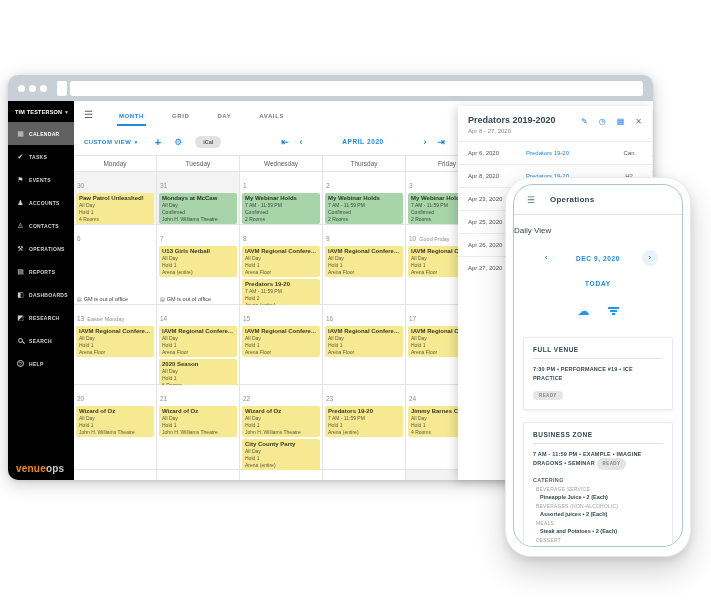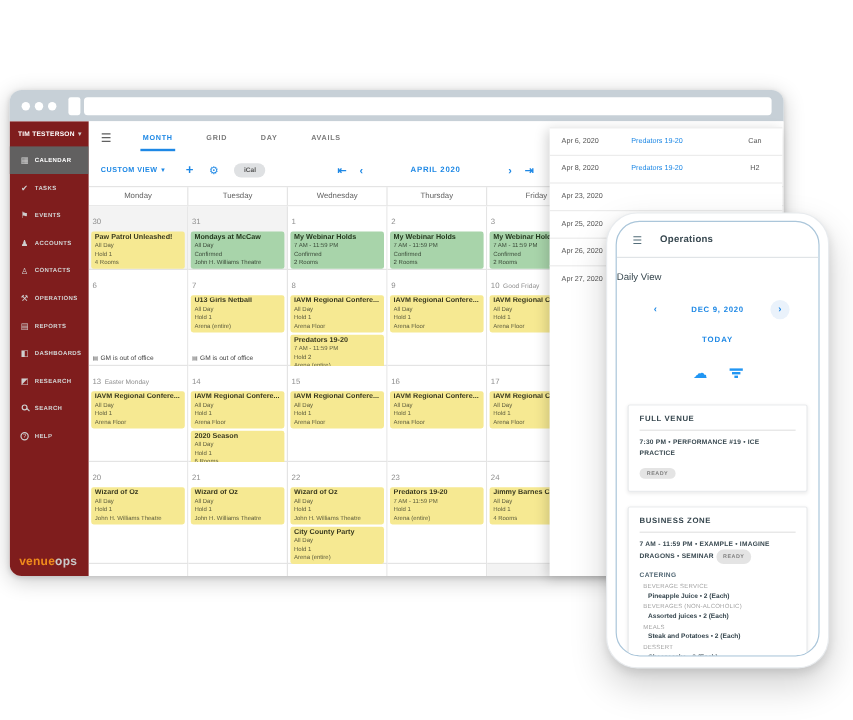--- a/index.html
+++ b/index.html
@@ -9,21 +9,21 @@
   
   .browser { position:absolute; left:8px; top:75px; width:645px; height:405px;
     background:#fff; border-radius:10px; box-shadow:0 4px 18px rgba(0,0,0,.20), 0 1px 4px rgba(0,0,0,.12); }
   .chrome { position:absolute; left:0; top:0; right:0; height:26px; background:#c7d0d7; border-radius:10px 10px 0 0; display:flex; align-items:center; padding:0 10px; }
   .dot { width:7px; height:7px; border-radius:50%; background:#fff; margin-right:4px; }
   .tabbox { width:10px; height:15px; background:#fff; border-radius:2px; margin:0 3px 0 6px; }
   .urlbar { flex:1; height:15px; background:#fff; border-radius:3px; }
   .win-body { position:absolute; left:0; top:26px; right:0; bottom:0; display:flex; border-radius:0 0 10px 10px; overflow:hidden; }
 
   
-  .sidebar { width:66px; background:#7f1d1d; position:relative; flex-shrink:0; }
+  .sidebar { width:66px; background:#000000; position:relative; flex-shrink:0; }
   .user { padding:8px 6px 7px 7px; color:#fff; font-size:5.5px; font-weight:bold; letter-spacing:.2px; white-space:nowrap; }
   .user .caret { font-size:5px; color:#cfcfcf; }
   .nav-item { height:23px; display:flex; align-items:center; padding-left:7px; color:#d2d2d2; cursor:pointer; }
   .nav-item.active { background:#616060; color:#fff; }
   .nav-ic { width:11px; font-size:7px; color:#cfcfcf; text-align:center; flex-shrink:0; }
   .nav-lbl { font-size:5px; font-weight:bold; letter-spacing:.3px; margin-left:3px; white-space:nowrap; }
   .search-glyph { display:inline-block; width:5px; height:5px; border:1px solid #cfcfcf; border-radius:50%; position:relative; }
   .search-glyph::after { content:""; position:absolute; width:3px; height:1px; background:#cfcfcf; transform:rotate(45deg); right:-2.5px; bottom:-1px; }
   .help-glyph { display:inline-block; width:7px; height:7px; border:1px solid #cfcfcf; border-radius:50%; font-size:5px; line-height:6px; text-align:center; color:#cfcfcf; }
   .logo { position:absolute; left:8px; bottom:6px; font-size:10px; font-weight:bold; letter-spacing:.2px; }
@@ -456,20 +456,32 @@
                 <div class="dnum-row"><span class="dnum"></span></div>
               </div>
             </div>
           </div>
       </div>
 
     </div>
   </div>
 
   <div class="panel">
+    <div class="panel-head">
+      <div>
+        <div class="panel-title">Predators 2019-2020</div>
+        <div class="panel-sub">Apr 8 - 27, 2020</div>
+      </div>
+      <div class="panel-ics">
+        <span class="pic">✎</span>
+        <span class="pic">◷</span>
+        <span class="pic">▦</span>
+        <span class="pic close">✕</span>
+      </div>
+    </div>
     <div id="panel-rows">
         <div class="prow">
           <span class="pdate">Apr 6, 2020</span>
           <span class="plink">Predators 19-20</span>
           <span class="pstat">Can</span>
         </div>
         <div class="prow">
           <span class="pdate">Apr 8, 2020</span>
           <span class="plink">Predators 19-20</span>
           <span class="pstat">H2</span>

